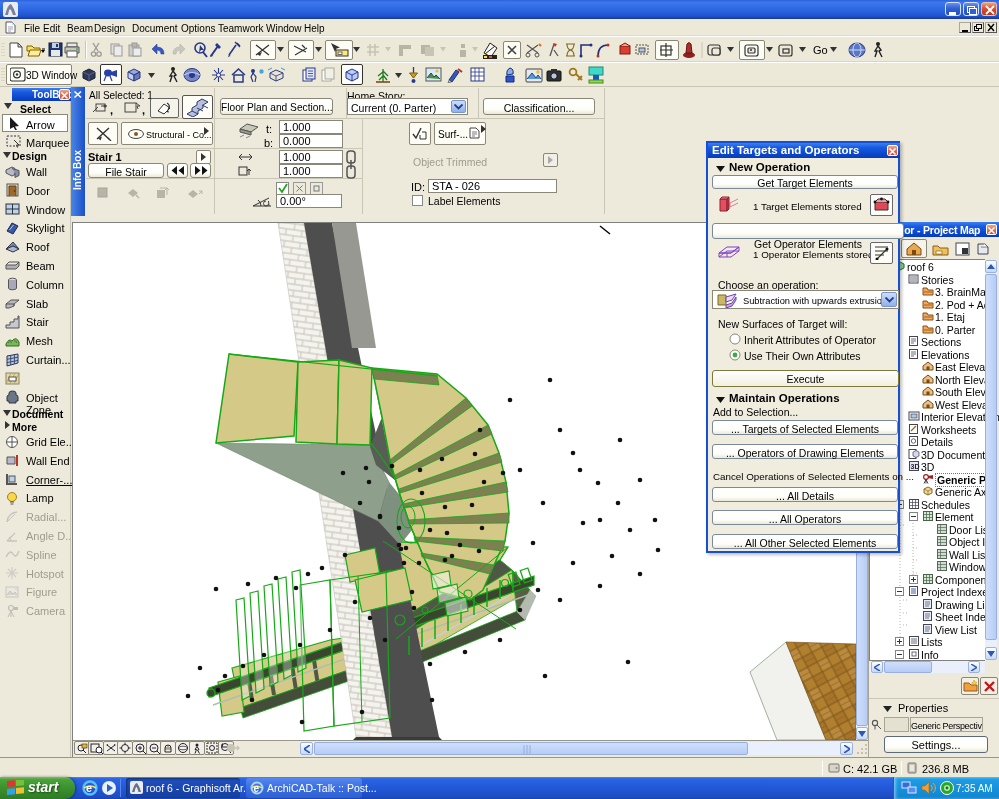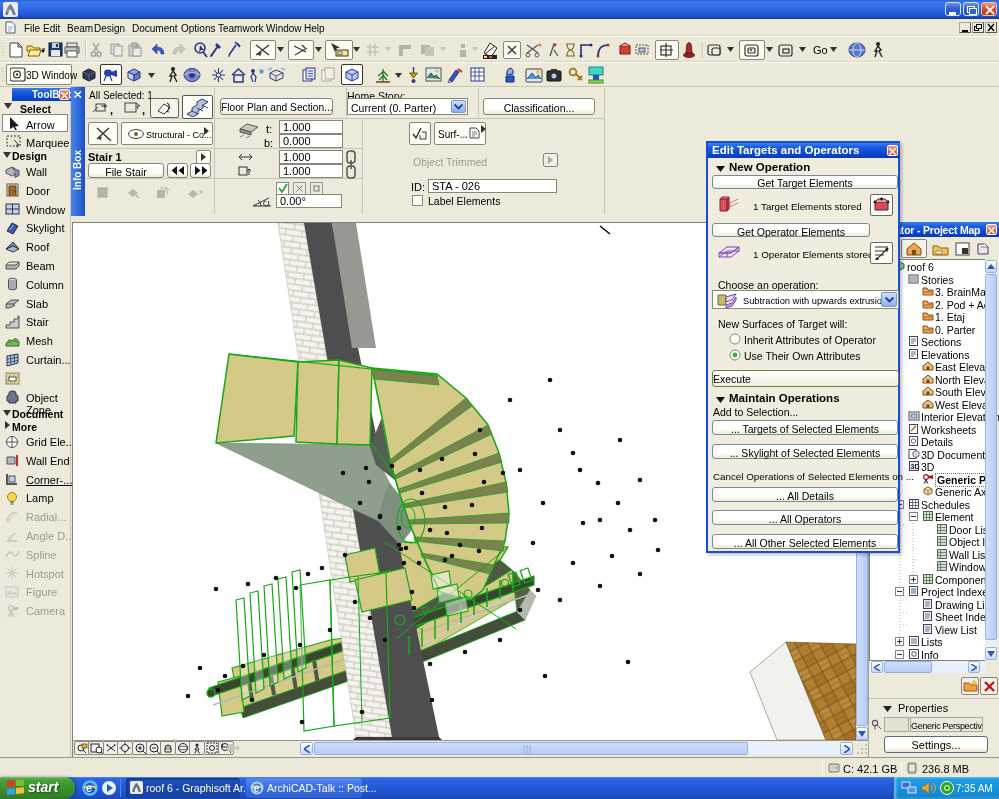--- a/index.html
+++ b/index.html
@@ -1285,21 +1285,21 @@
  <span class="abs" style="left:45px;top:58px;font-size:9.8px;white-space:nowrap">1 Target Elements stored</span>
  <div class="abs" style="left:162px;top:51px;width:23px;height:22px;background:#fdfdf6;border:1px solid #667;border-radius:2px">
       <svg width="17" height="15" style="margin:2px auto">
         <path d="M2 5 h13 v8 h-13 z" fill="#e04858" stroke="#333"></path>
         <path d="M2 5 l3 -3 h7 l3 3" fill="#f09aa8" stroke="#333"></path>
         <circle cx="2" cy="5" r="1.4" fill="#111"></circle>
         <circle cx="15" cy="5" r="1.4" fill="#111"></circle>
         <circle cx="8.5" cy="2" r="1.4" fill="#111"></circle>
       </svg>
     </div>
- <div class="abs btn" style="left:4px;top:80px;width:158px;height:14px;padding-top:2px;border-color:#7a8a9a;font-size:10.5px">Get Operator Elements</div>
+ <div class="abs btn" style="left:4px;top:80px;width:192px;height:14px;padding-top:14px;border-color:#7a8a9a;font-size:10.5px">Get Operator Elements</div>
  <svg class="abs" style="left:8px;top:98px" width="26" height="22">
       <path d="M3 12 l8 -6 h12 l-8 6 z" fill="#f0e8f8" stroke="#8040c0"></path>
       <path d="M3 12 h12 l8 -6 m-20 10 l8 -6 h12 l-8 6 z m0 -4 v4 m20 -10 v4 m-12 2 v4" stroke="#8040c0" fill="none"></path>
     </svg>
  <span class="abs" style="left:45px;top:106px;font-size:9.8px;white-space:nowrap">1 Operator Elements stored</span>
  <div class="abs" style="left:162px;top:99px;width:23px;height:22px;background:#fdfdf6;border:1px solid #667;border-radius:2px">
       <svg width="17" height="15" style="margin:2px auto">
         <path d="M2 2 h13 M2 6 h13 M2 10 h9" stroke="#333"></path>
         <path d="M4 14 L14 4" stroke="#333" stroke-width="1.2"></path>
         <circle cx="4" cy="14" r="1.5" fill="#111"></circle>
@@ -1322,28 +1322,28 @@
  <span class="abs" style="left:10px;top:175px;font-size:10.5px">New Surfaces of Target will:</span>
  <svg class="abs" style="left:21px;top:190px" width="12" height="12">
       <circle cx="6" cy="6" r="5" fill="#fff" stroke="#8a8778"></circle>
     </svg>
  <span class="abs" style="left:36px;top:191px;font-size:10.5px">Inherit Attributes of Operator</span>
  <svg class="abs" style="left:21px;top:206px" width="12" height="12">
       <circle cx="6" cy="6" r="5" fill="#fff" stroke="#8a8778"></circle>
       <circle cx="6" cy="6" r="2.4" fill="#3aae3a"></circle>
     </svg>
  <span class="abs" style="left:36px;top:207px;font-size:10.5px">Use Their Own Attributes</span>
- <div class="abs" style="left:4px;top:227px;width:187px;height:17px;background:linear-gradient(180deg,#fff,#f2efdf);border:1.5px solid #7a7a40;border-radius:3px;text-align:left;padding-top:2px;font-size:10.5px">Execute</div>
+ <div class="abs" style="left:4px;top:227px;width:187px;height:17px;background:linear-gradient(180deg,#fff,#f2efdf);border:1.5px solid #7a7a40;border-radius:3px;text-align:center;padding-top:2px;font-size:10.5px">Execute</div>
  <svg class="abs" style="left:8px;top:253px" width="9" height="8">
       <path d="M0 1 h9 l-4.5 6 z" fill="#111"></path>
     </svg>
  <b class="abs" style="left:21px;top:249px;font-size:11.5px">Maintain Operations</b>
  <span class="abs" style="left:5px;top:263px;font-size:10.5px">Add to Selection...</span>
  <div class="abs btn" style="left:4px;top:277px;width:186px;height:15px;padding-top:2px;border-color:#7a8a9a;font-size:10.5px">... Targets of Selected Elements</div>
- <div class="abs btn" style="left:4px;top:301px;width:186px;height:15px;padding-top:2px;border-color:#7a8a9a;font-size:10.5px">... Skylight of Selected Elements</div>
+ <div class="abs btn" style="left:4px;top:301px;width:186px;height:15px;padding-top:2px;border-color:#7a8a9a;font-size:10.5px">... Operators of Drawing Elements</div>
  <span class="abs" style="left:5px;top:328px;font-size:9.8px;white-space:nowrap">Cancel Operations of Selected Elements on ...</span>
  <div class="abs btn" style="left:4px;top:344px;width:186px;height:15px;padding-top:2px;border-color:#7a8a9a;font-size:10.5px">... All Details</div>
  <div class="abs btn" style="left:4px;top:367px;width:186px;height:15px;padding-top:2px;border-color:#7a8a9a;font-size:10.5px">... All Operators</div>
  <div class="abs btn" style="left:4px;top:391px;width:186px;height:15px;padding-top:2px;border-color:#7a8a9a;font-size:10.5px">... All Other Selected Elements</div>
 </div>
 
 <div class="abs" style="left:0;top:757px;width:999px;height:20px;background:#ECE9D8;border-top:1px solid #9a978a">
  <div class="abs" style="left:822px;top:3px;width:1px;height:14px;background:#c9c6b6;border-right:1px solid #fff"></div>
  <svg class="abs" style="left:828px;top:4px" width="12" height="12">
       <rect x="1" y="2" width="10" height="8" rx="1" fill="#d8d5c8" stroke="#777"></rect>

